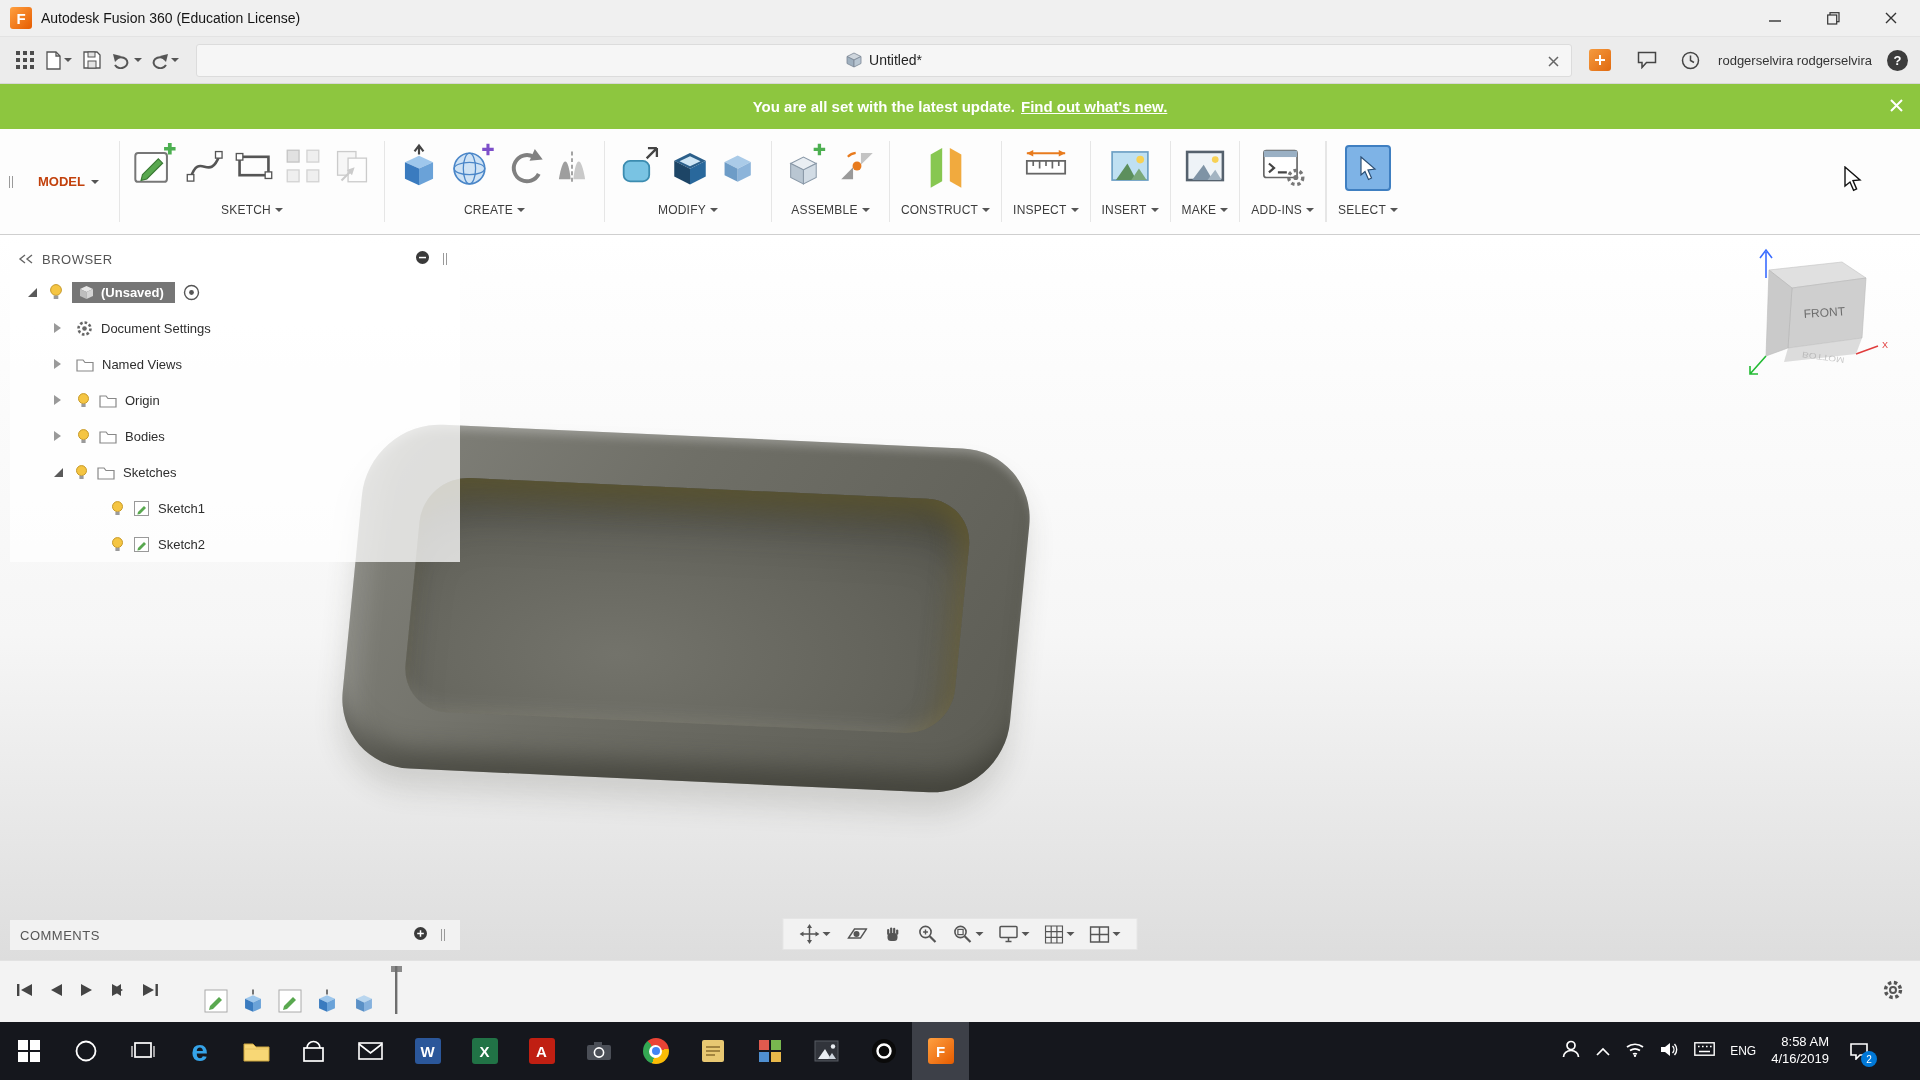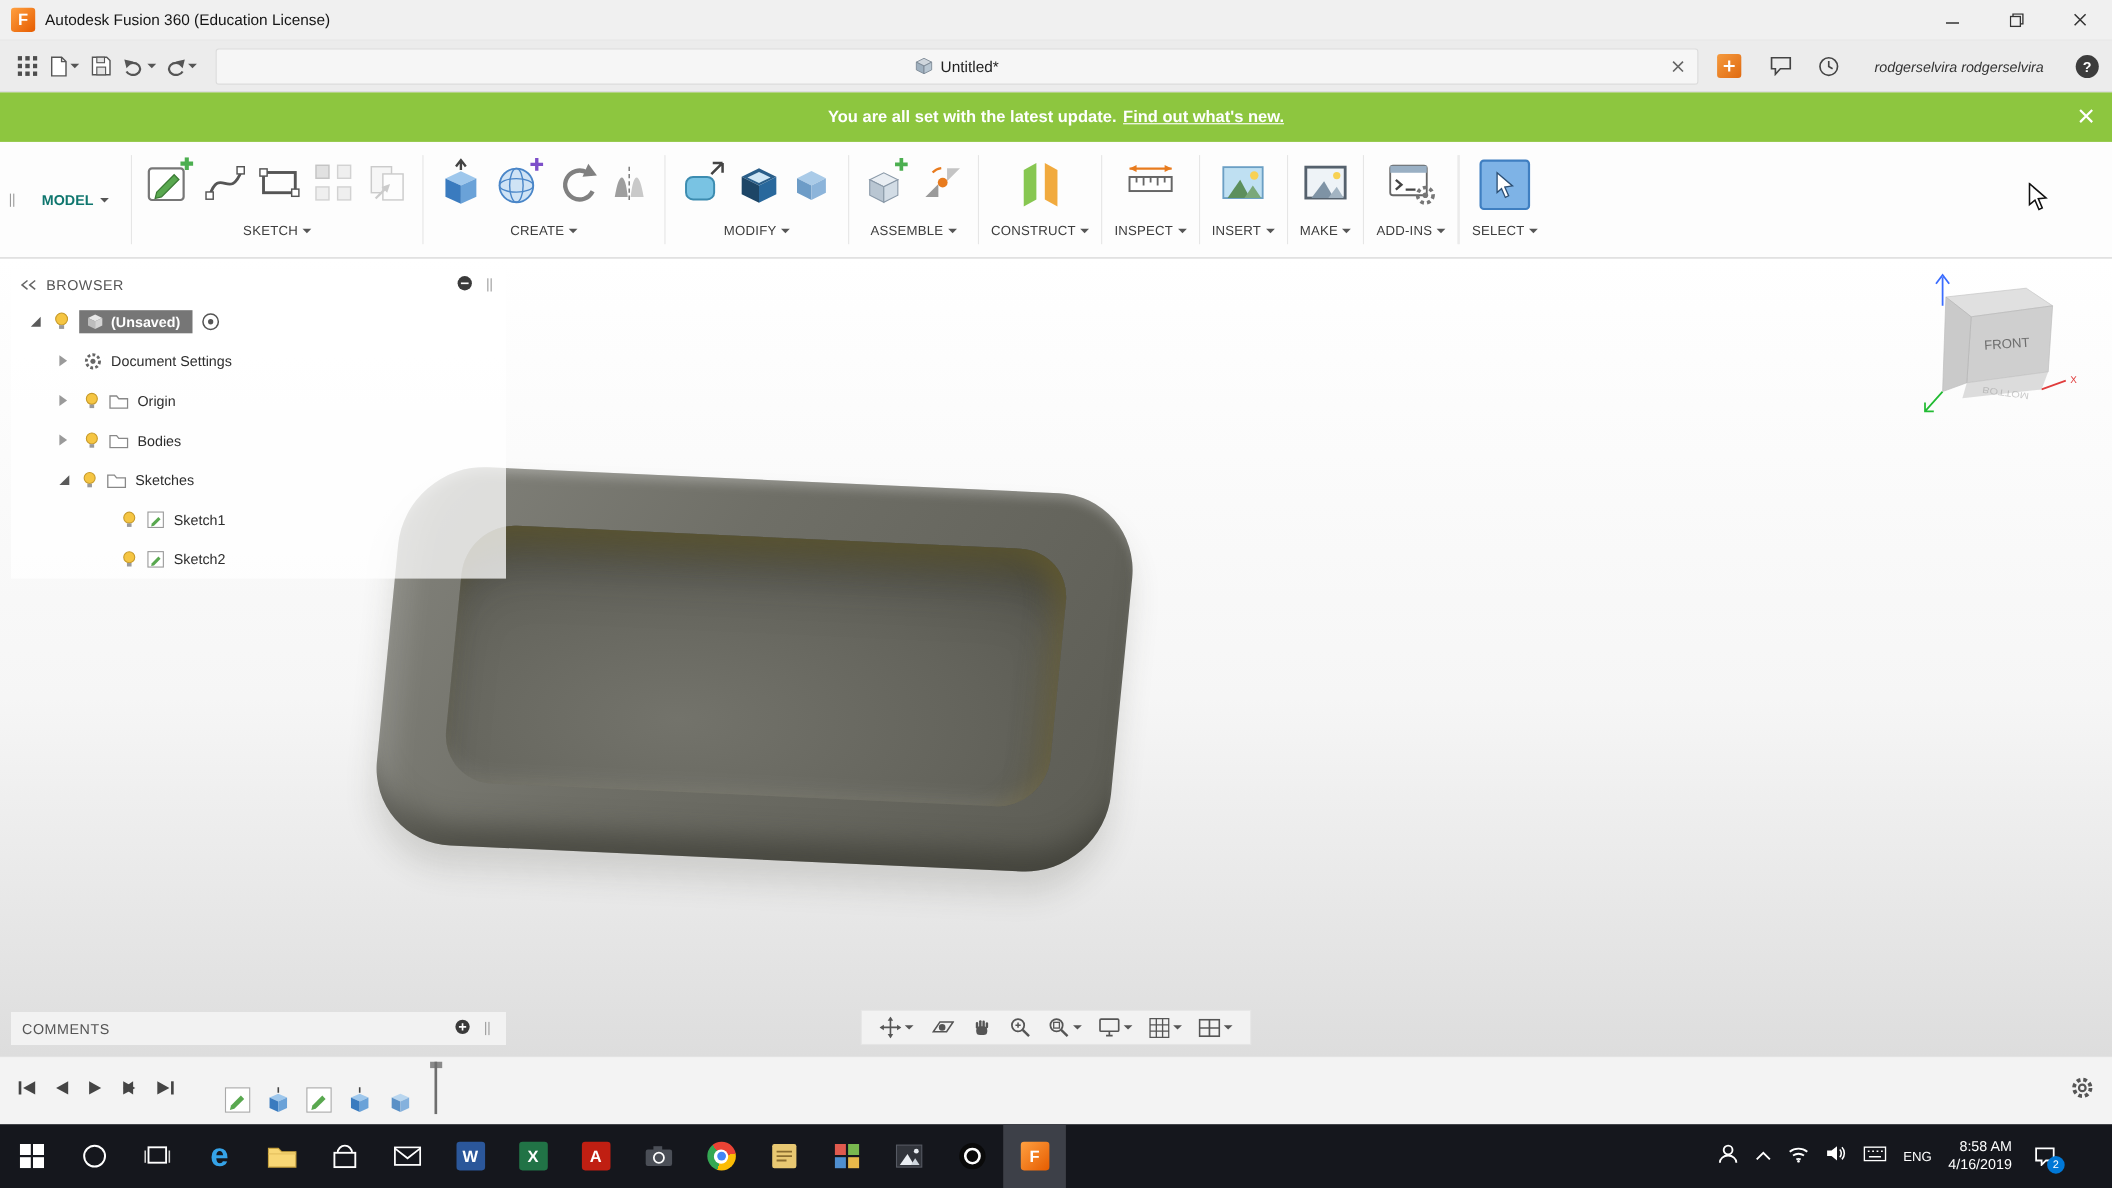--- a/index.html
+++ b/index.html
@@ -14,34 +14,34 @@
   .win-btn { width:58px; display:flex; align-items:center; justify-content:center; }
 
   
   .quickbar { height:47px; background:#ececec; border-bottom:1px solid #d8d8d8; display:flex; align-items:center; padding:0 12px; gap:7px; }
   .qb-icon { height:30px; min-width:26px; display:flex; align-items:center; justify-content:center; gap:2px; }
   .caret { width:0; height:0; border:4px solid transparent; border-top-color:#555; margin-top:4px; }
   .tab { flex:1; height:33px; background:#f6f6f6; border:1px solid #dcdcdc; border-radius:3px; display:flex; align-items:center; position:relative; margin:0 10px; }
   .tab-title { margin:4px auto; display:flex; gap:7px; align-items:center; font-size:14px; color:#222; }
   .tab-close { position:absolute; right:12px; top:8px; }
   .plus-btn { width:22px; height:22px; border-radius:3px; background:linear-gradient(135deg,#f59a3e,#e06a10); display:flex; align-items:center; justify-content:center; }
-  .username { font-size:13px; color:#333; margin:0 22px; white-space:nowrap;font-style:italic; }
+  .username { font-size:13px; color:#333; margin:0 8px; white-space:nowrap; }
   .help-btn { width:21px; height:21px; border-radius:50%; background:#3c3c3c; color:#fff; font-size:13px; font-weight:bold; display:flex; align-items:center; justify-content:center; }
 
   
   .banner { height:45px; background:#8dc63f; display:flex; align-items:center; justify-content:center; position:relative; }
   .banner-text { color:#fff; font-weight:bold; font-size:15px; }
   .banner-link { color:#fff; font-weight:bold; font-size:15px; text-decoration:underline; margin-left:6px; cursor:pointer; }
   .banner-close { position:absolute; right:16px; top:14px; }
 
   
   .ribbon { height:106px; background:#fdfdfd; border-bottom:1px solid #cfcfcf; display:flex; align-items:stretch; padding:0 4px; }
   .grip { display:flex; gap:2px; align-items:center; padding:0 5px; }
   .grip i { display:block; width:1px; height:12px; background:#9a9a9a; }
-  .model-btn { display:flex; align-items:center; gap:6px; font-weight:bold; font-size:13px; color:#0f766e; padding:0 20px; }
+  .model-btn { display:flex; align-items:center; gap:6px; font-weight:bold; font-size:13px; color:#c2410c; padding:0 20px; }
   .rgroup { display:flex; flex-direction:column; align-items:center; padding:7px 11px 4px; }
   .ricons { display:flex; align-items:center; gap:7px; height:64px; }
   .rlabel { font-size:12px; color:#3c3c3c; display:flex; align-items:center; gap:4px; margin-top:3px; letter-spacing:.2px; }
   .rsep { width:1px; background:#e6e6e6; margin:12px 0; }
   .gray-ic { opacity:.42; }
   .select-hl { width:46px; height:46px; background:#7eb3e6; border:2px solid #3f7fc1; border-radius:4px; display:flex; align-items:center; justify-content:center; }
 
   
   .canvas { position:absolute; top:236px; left:0; right:0; height:724px; background:linear-gradient(180deg,#ffffff 0%,#f6f6f6 55%,#dddddd 100%); }
 
@@ -540,20 +540,27 @@
 
       <div class="b-row" style="padding-left:44px;">
         <i class="tri-closed"></i>
         <svg width="17" height="17">
             <circle cx="8.5" cy="8.5" r="6" fill="none" stroke="#666" stroke-width="2.6" stroke-dasharray="2.6 2"></circle>
             <circle cx="8.5" cy="8.5" r="2.3" fill="#666"></circle>
           </svg>
         <span>Document Settings</span>
       </div>
 
+      <div class="b-row" style="padding-left:44px;">
+        <i class="tri-closed"></i>
+        <svg width="18" height="15">
+            <path d="M1 3 h6 l2 2.5 h8 v8.5 h-16 z" fill="#fff" stroke="#888" stroke-width="1.2"></path>
+          </svg>
+        <span>Named Views</span>
+      </div>
 
       <div class="b-row" style="padding-left:44px;">
         <i class="tri-closed"></i>
         <svg width="15" height="17">
             <circle cx="7.5" cy="6.6" r="5" fill="#f5c542" stroke="#c79a2a"></circle>
             <rect x="5.4" y="11.8" width="4.2" height="3.2" fill="#9a9a9a"></rect>
           </svg>
         <svg width="18" height="15">
             <path d="M1 3 h6 l2 2.5 h8 v8.5 h-16 z" fill="#fff" stroke="#888" stroke-width="1.2"></path>
           </svg>

